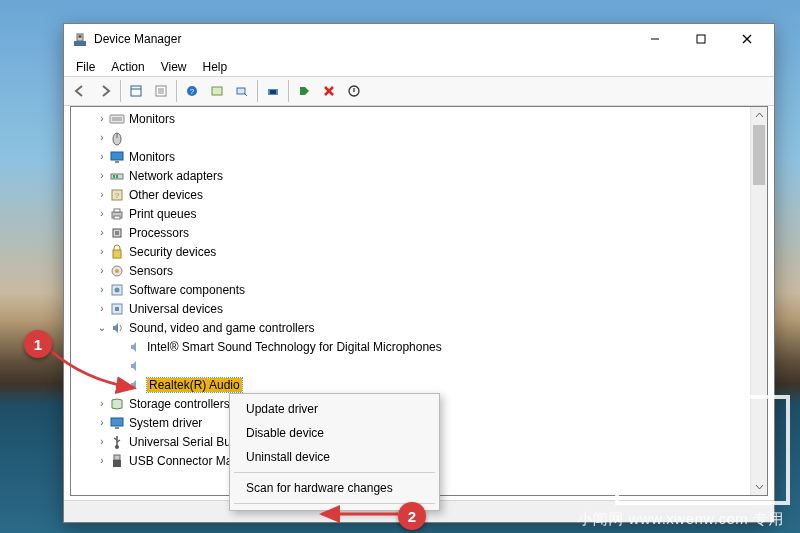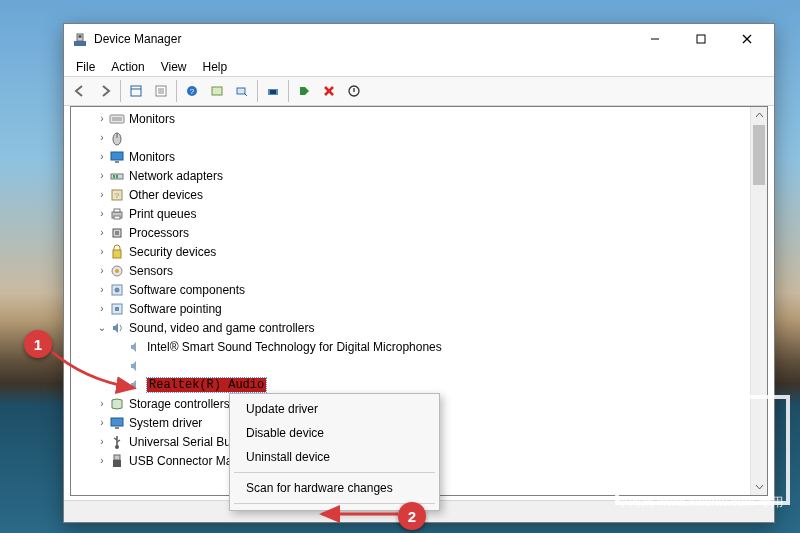--- a/index.html
+++ b/index.html
@@ -29,35 +29,35 @@
   .scroll-v { position:absolute; top:0; right:0; bottom:0; width:17px; background:#f0f0f0; border-left:1px solid #e3e3e3;}
   .scroll-v .btn-up, .scroll-v .btn-down { position:absolute; left:0; right:0; height:17px; display:flex;align-items:center;justify-content:center; }
   .scroll-v .btn-up { top:0;} .scroll-v .btn-down { bottom:0;}
   .scroll-v .thumb { position:absolute; left:2px; right:2px; top:18px; height:60px; background:#c1c1c1; border-radius:0;}
   .tree { padding: 2px 0 2px 6px; }
   .row { display:flex; align-items:center; height:19px; font-size:12px; color:#000; position:relative; }
   .row .twisty { width:14px; text-align:center; color:#5b5b5b; font-size:10px; }
   .row .icon { width:16px; height:16px; margin: 0 4px 0 0; display:inline-flex; align-items:center; justify-content:center; }
   .row.indent1 { padding-left: 18px; }
   .row.indent2 { padding-left: 50px; align-items: center; }
-  .row.selected .label { background:#b91c1c; outline:1px dotted #5a9bd5; padding:0 2px;font-family:Liberation Mono, monospace;}
+  .row.selected .label { background:#eab308; outline:1px dotted #5a9bd5; padding:0 2px;}
   .context-menu {
     position:absolute; left:229px; top:393px; width:211px; background:#f7f7f7;
     border:1px solid #b9b9b9; box-shadow: 3px 3px 8px rgba(0,0,0,.25);
     padding: 3px 2px; font-size:12px;
   }
   .cm-item { padding: 5px 14px; color:#000; }
   .cm-sep { height:1px; background:#d0d0d0; margin: 3px 2px; }
   .cm-item.bold { font-weight:600; }
   
   .badge { position:absolute; width:28px; height:28px; border-radius:50%; background:#d83b3b; color:#fff; font-weight:700; display:flex; align-items:center; justify-content:center; font-size:15px; box-shadow:0 2px 4px rgba(0,0,0,.4); z-index:20;}
   .arrow { position:absolute; z-index:19; pointer-events:none; }
   
   .watermark-box { position:absolute; right:10px; bottom:28px; width:175px; height:110px; border:4px solid rgba(255,255,255,.85); z-index:30;}
-  .watermark-text { position:absolute; right:16px; bottom:22px; font-size:12px; color:rgba(255,255,255,.85); z-index:31; letter-spacing:.5px;}
+  .watermark-text { position:absolute; right:16px; bottom:4px; font-size:15px; color:rgba(255,255,255,.85); z-index:31; letter-spacing:.5px;}
   
   svg { display:block; }
 </style>
 </head>
 <body>
 
 <div class="desktop">
 
   <div class="window">
 
@@ -273,21 +273,21 @@
             <span class="label">Software components</span>
           </div>
         <div class="row indent1">
             <span class="twisty">›</span>
             <span class="icon">
               <svg width="14" height="14" viewBox="0 0 14 14">
                 <rect x="2" y="2" width="10" height="10" fill="#dfe8f0" stroke="#6a8db0"></rect>
                 <rect x="5" y="5" width="4" height="4" fill="#6a8db0"></rect>
               </svg>
             </span>
-            <span class="label">Software pointing</span>
+            <span class="label">Universal devices</span>
           </div>
 
         <div class="row indent1">
             <span class="twisty">⌄</span>
             <span class="icon">
               <svg width="14" height="14" viewBox="0 0 14 14">
                 <path d="M3 5 h2 l3 -3 v10 l-3 -3 h-2 z" fill="#6a8db0"></path>
                 <path d="M10 4 q3 3 0 6" fill="none" stroke="#6a8db0"></path>
               </svg>
             </span>

